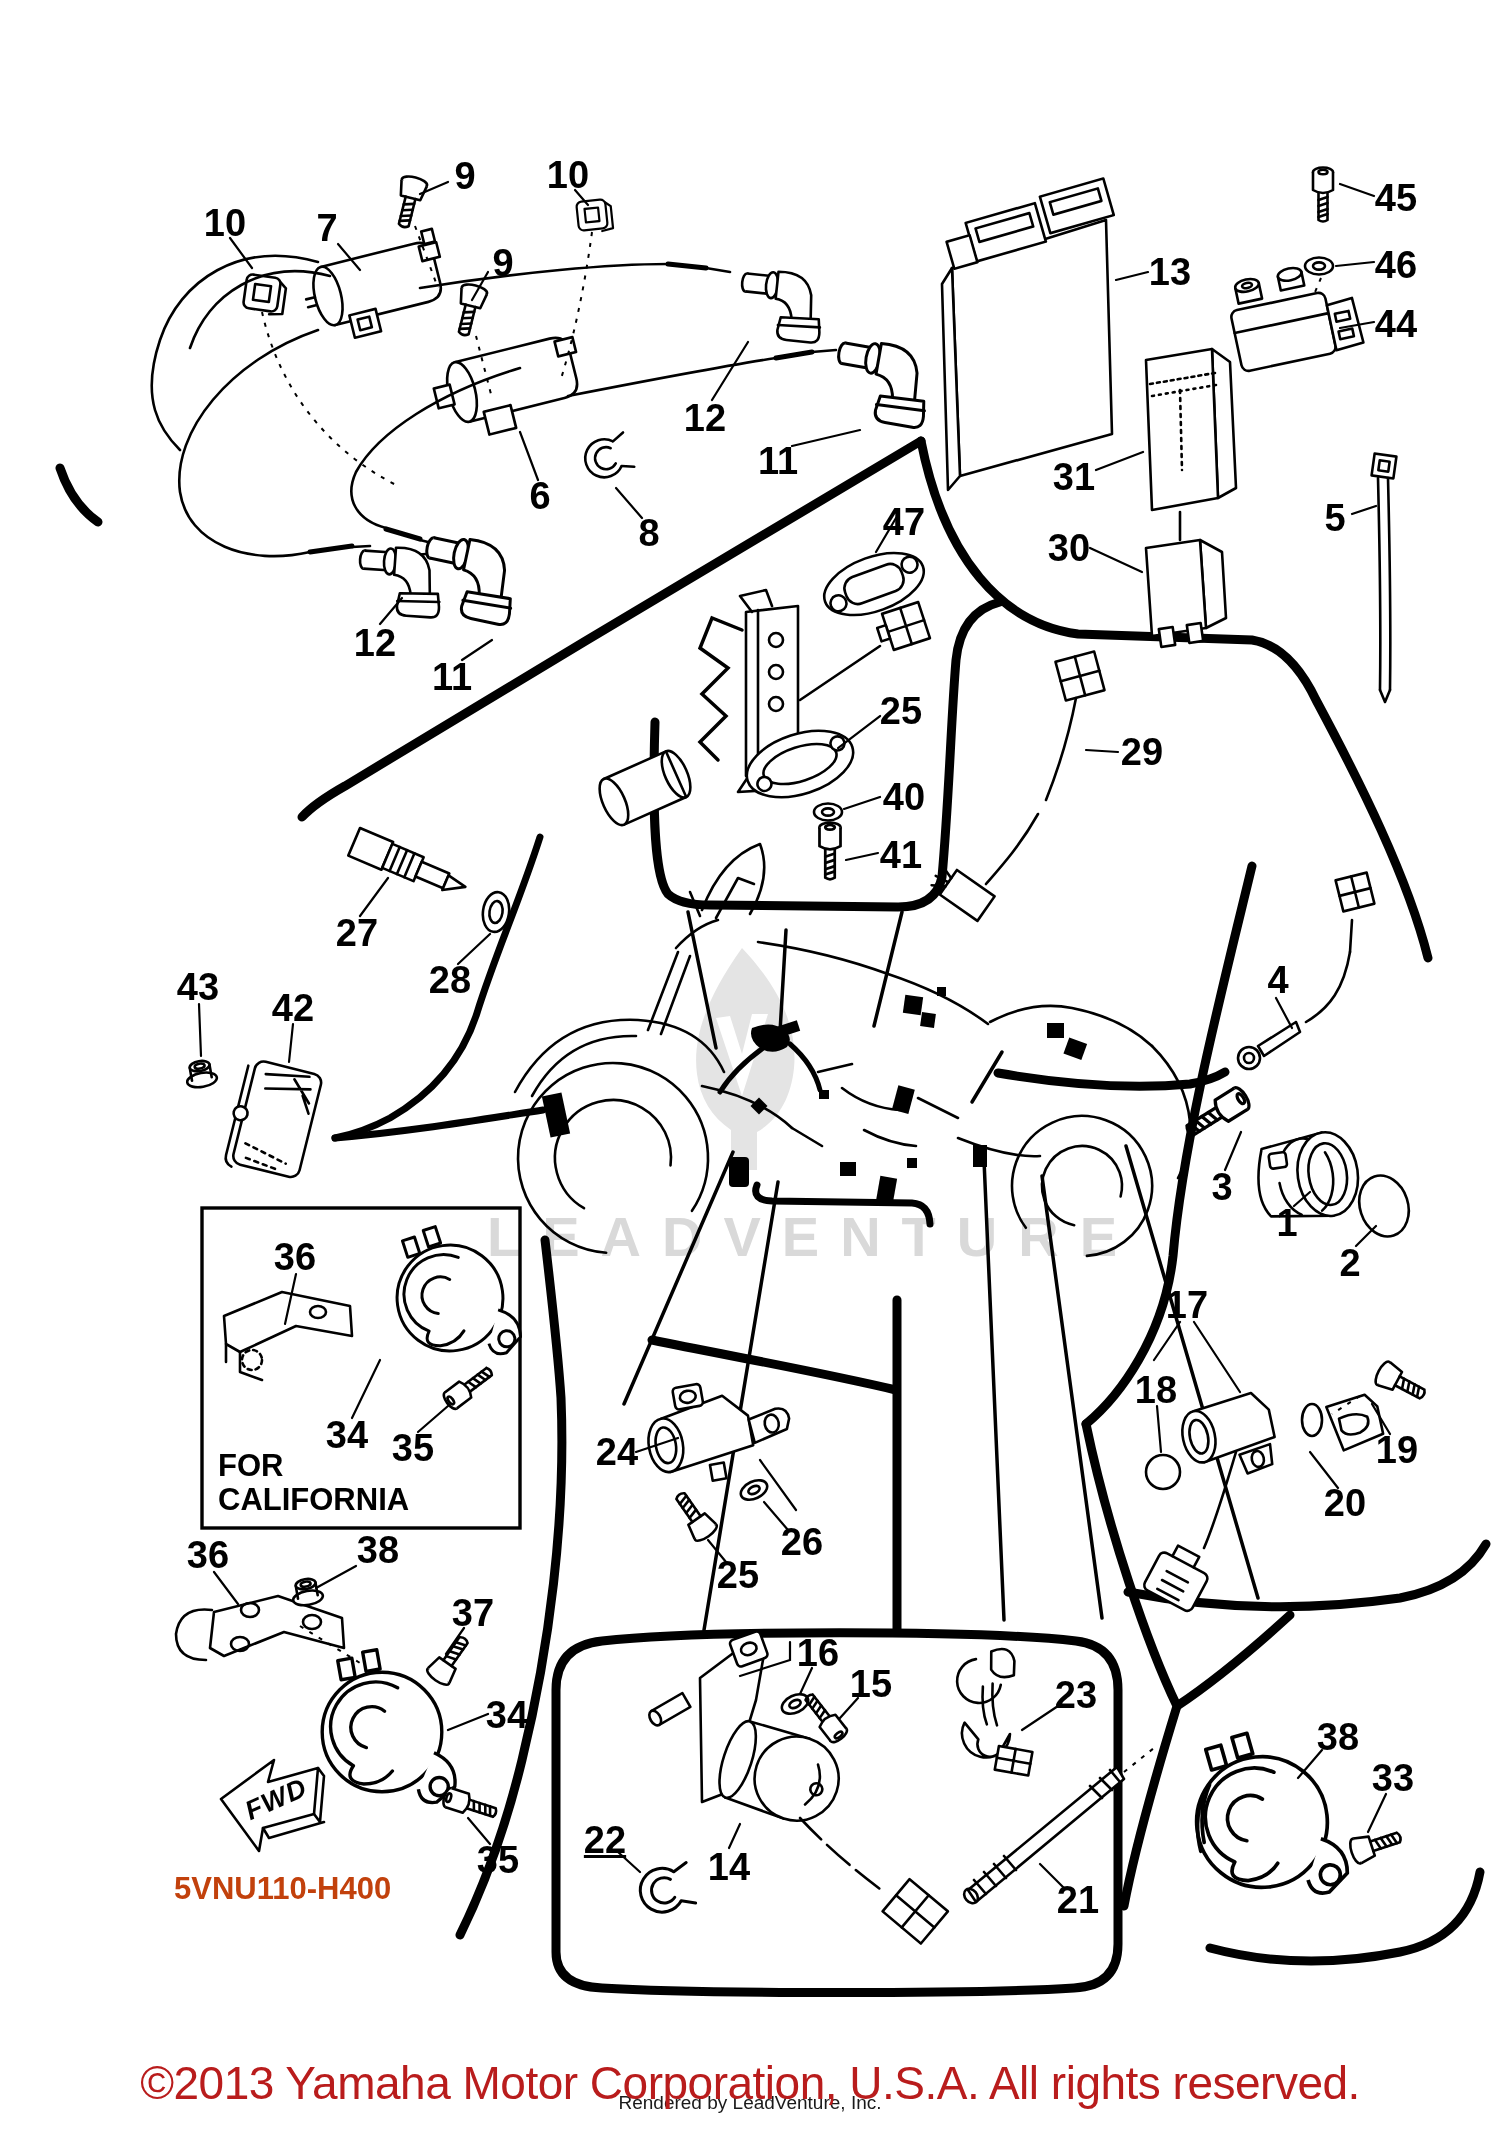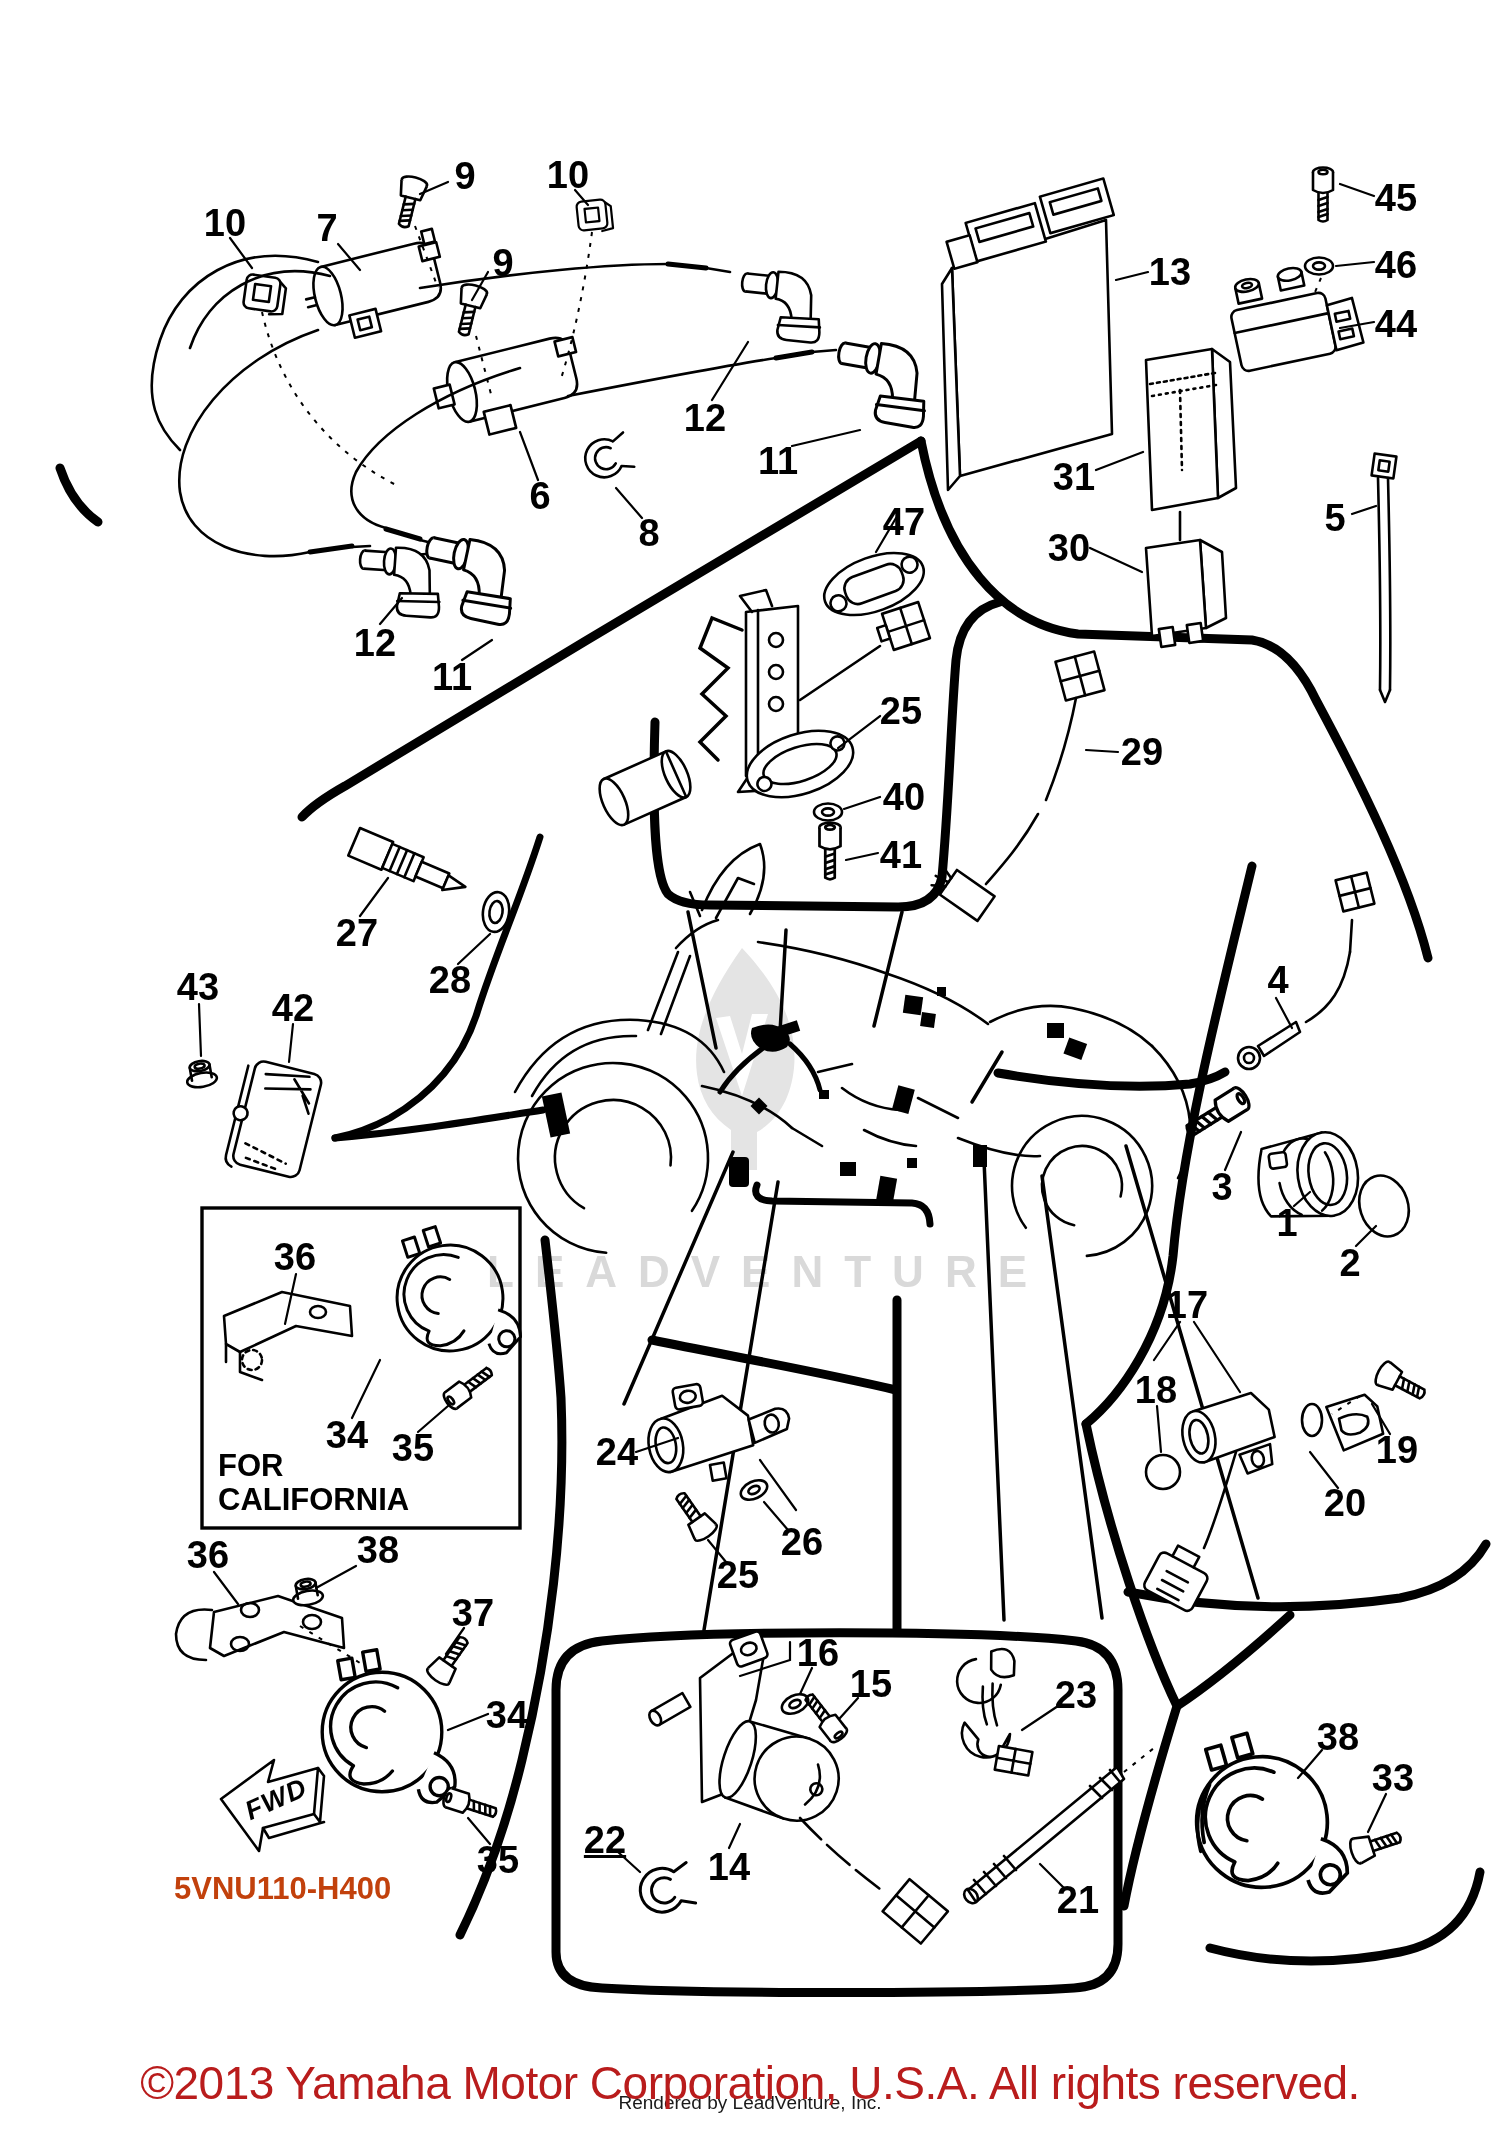--- a/index.html
+++ b/index.html
@@ -1,20 +1,20 @@
 <!DOCTYPE html>
 <html><head>
 <meta charset="utf-8">
 <style>
   html,body{margin:0;padding:0;background:#888;}
   .stage{position:relative;width:1500px;height:2135px;background:#ffffff;overflow:hidden;
          font-family:"Liberation Sans",sans-serif;margin:0 auto;}
   .stage svg.art{position:absolute;left:0;top:0;z-index:2;}
   .wm{position:absolute;z-index:5;pointer-events:none;mix-blend-mode:multiply;}
-  .wm-text{left:487px;top:1204px;font-size:44px;font-weight:bold;letter-spacing:21px;color:#d9d9d9;white-space:nowrap;margin-top:43px;}
+  .wm-text{left:487px;top:1204px;font-size:56px;font-weight:bold;letter-spacing:21px;color:#d9d9d9;white-space:nowrap;}
   .wm-logo{left:676px;top:935px;}
   .plabel{position:absolute;z-index:10;transform:translate(-50%,-50%);
           font-size:38px;font-weight:bold;color:#000;white-space:nowrap;line-height:1;}
   .ca-note{position:absolute;left:218px;top:1449px;z-index:4;font-size:31px;font-weight:bold;line-height:34px;color:#000;}
   .pcode{position:absolute;left:174px;top:1871px;z-index:4;font-size:31px;font-weight:bold;color:#c2410c;}
   .fwd{position:absolute;left:244px;top:1784px;z-index:4;font-size:27px;font-weight:bold;font-style:italic;
        transform:rotate(-24deg);color:#000;letter-spacing:1px;}
   .copyright{position:absolute;left:0;right:0;top:2056px;z-index:6;text-align:center;
              font-size:46px;color:#b91c1c;letter-spacing:-0.5px;}
   .renderedby{position:absolute;left:0;right:0;top:2092px;z-index:5;text-align:center;

